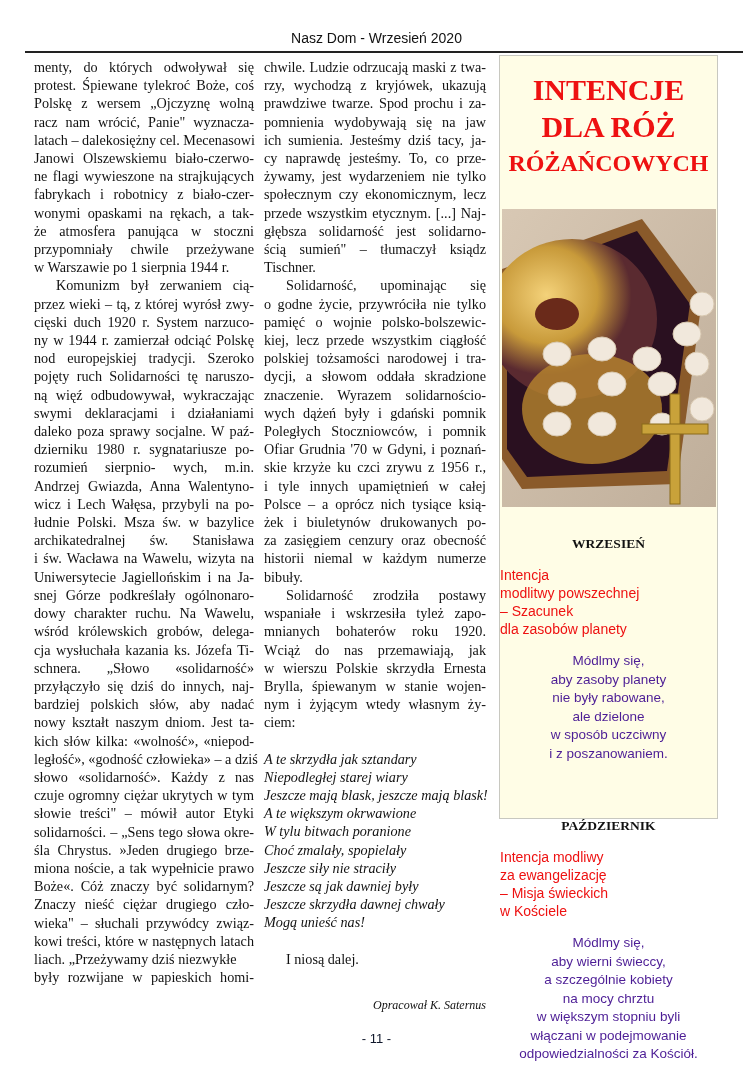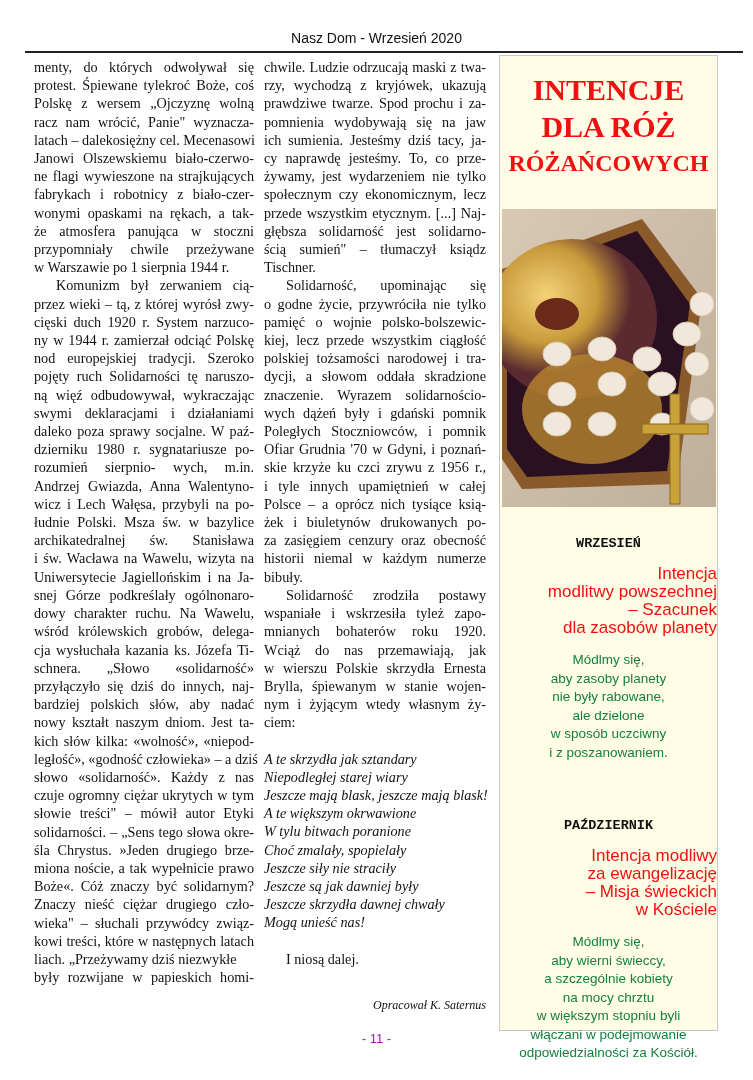--- a/index.html
+++ b/index.html
@@ -9,30 +9,30 @@
   .col { position:absolute; top:58px; font-family:"Liberation Serif", serif; font-size:14.2px; line-height:18.2px; text-align:justify; }
   .col1 { left:34px; width:220px; }
   .col2 { left:264px; width:222px; }
   .line { display:block; white-space:nowrap; text-align-last:justify; }
   .line.last { text-align-last:left; }
   .line.indent { text-indent:22px; }
   .poem { font-style:italic; }
   .poem .line { text-align-last:left; }
   .gap { height:18px; }
   .signature { font-style:italic; font-size:12px; text-align:right; margin-top:28px; }
-  .sidebar { position:absolute; left:499px; top:55px; width:219px; height:976px; background:#fffde6; border:1px solid #c8c8c0; box-sizing:border-box; }
+  .sidebar { position:absolute; left:499px; top:55px; width:219px; height:764px; background:#fffde6; border:1px solid #c8c8c0; box-sizing:border-box; }
   .sb-title { text-align:center; font-family:"Liberation Serif", serif; font-weight:bold; color:#ee1111; }
   .t1 { font-size:30px; margin-top:16px; line-height:36px; }
   .t2 { font-size:30px; line-height:38px; }
   .t3 { font-size:24px; line-height:34px; }
   .photo { position:absolute; left:2px; top:153px; width:214px; height:298px; overflow:hidden; }
-  .month { text-align:center; font-family:Liberation Mono, monospace; font-weight:bold; font-size:13.5px; color:#111; }
-  .red { text-align:right; font-family:"Liberation Sans", sans-serif; font-size:17px; line-height:18px; color:#ee1111; }
-  .black { text-align:center; font-family:"Liberation Sans", sans-serif; font-size:13.5px; line-height:18.5px; color:#15803d; }
-  .pagenum { position:absolute; left:0; top:1031px; width:753px; text-align:center; font-family:"Liberation Sans", sans-serif; font-size:13px; color:#a21caf; }
+  .month { text-align:center; font-family:Liberation Serif, serif; font-weight:bold; font-size:13.5px; color:#111; }
+  .red { text-align:left; font-family:"Liberation Sans", sans-serif; font-size:14px; line-height:18px; color:#ee1111; }
+  .black { text-align:center; font-family:"Liberation Sans", sans-serif; font-size:13.5px; line-height:18.5px; color:#4c1d95; }
+  .pagenum { position:absolute; left:0; top:1031px; width:753px; text-align:center; font-family:"Liberation Sans", sans-serif; font-size:13px; color:#0f172a; }
 </style>
 </head>
 <body>
 
 <div class="header">Nasz Dom - Wrzesień 2020</div>
 <div class="rule"></div>
 
 <div class="col col1" id="col1">
     <div class="line">menty, do których odwoływał się</div>
     <div class="line">protest. Śpiewane tylekroć Boże, coś</div>

